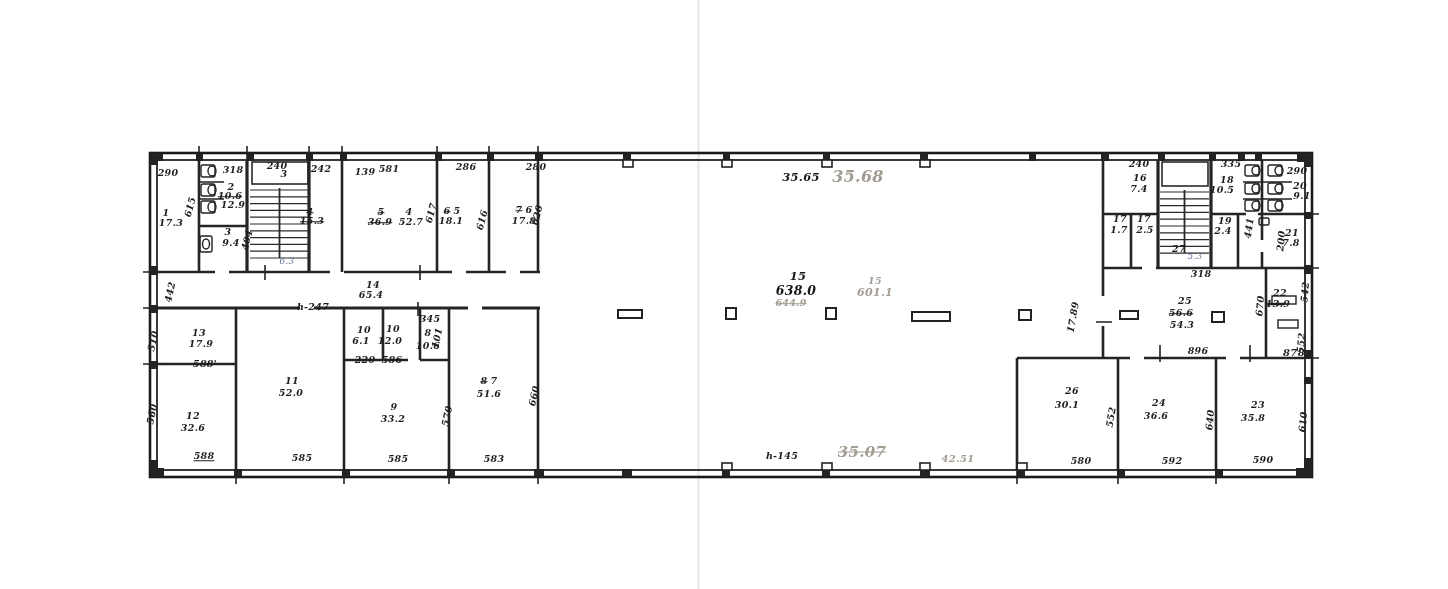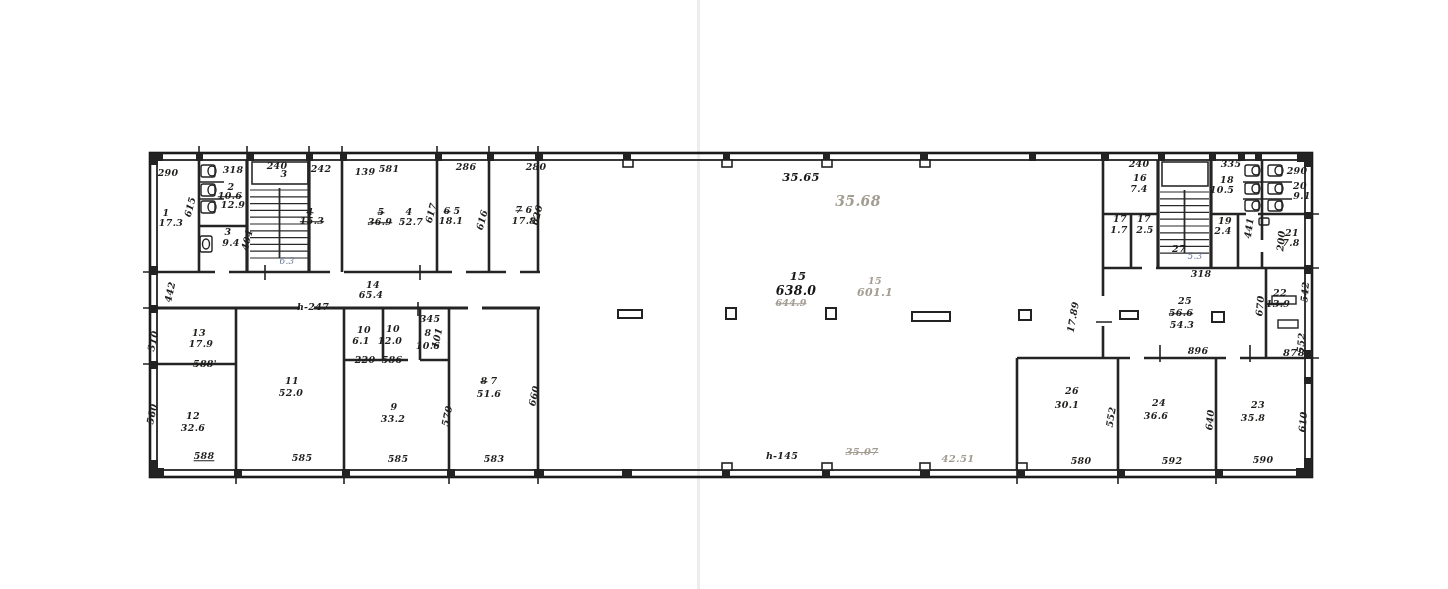--- a/index.html
+++ b/index.html
@@ -204,28 +204,28 @@
       <span class="lbl p" style="left: 394px; top: 407px; transform: translate(-50%, -50%) rotate(0deg);">9</span>
       <span class="lbl p" style="left: 393px; top: 419px; transform: translate(-50%, -50%) rotate(0deg);">33.2</span>
       <span class="lbl p" style="left: 398px; top: 459px; transform: translate(-50%, -50%) rotate(0deg);">585</span>
       <span class="lbl p" style="left: 447px; top: 416px; transform: translate(-50%, -50%) rotate(-78deg);">570</span>
       <span class="lbl s" style="left: 484px; top: 381px; transform: translate(-50%, -50%) rotate(0deg);">8</span>
       <span class="lbl p" style="left: 494px; top: 381px; transform: translate(-50%, -50%) rotate(0deg);">7</span>
       <span class="lbl p" style="left: 489px; top: 394px; transform: translate(-50%, -50%) rotate(0deg);">51.6</span>
       <span class="lbl p" style="left: 534px; top: 396px; transform: translate(-50%, -50%) rotate(-78deg);">660</span>
       <span class="lbl p" style="left: 494px; top: 459px; transform: translate(-50%, -50%) rotate(0deg);">583</span>
       <span class="lbl pb" style="left: 801px; top: 178px; transform: translate(-50%, -50%) rotate(0deg);">35.65</span>
-      <span class="lbl f" style="left: 858px; top: 177px; font-size: 14px; transform: translate(-50%, -50%) rotate(0deg); margin-top: 24px;">35.68</span>
+      <span class="lbl f" style="left: 858px; top: 177px; font-size: 16px; transform: translate(-50%, -50%) rotate(0deg);">35.68</span>
       <span class="lbl pb" style="left: 798px; top: 277px; transform: translate(-50%, -50%) rotate(0deg);">15</span>
       <span class="lbl pb" style="left: 796px; top: 291px; font-size: 12.5px; transform: translate(-50%, -50%) rotate(0deg);">638.0</span>
       <span class="lbl fs" style="left: 791px; top: 303px; transform: translate(-50%, -50%) rotate(0deg);">644.9</span>
       <span class="lbl f" style="left: 875px; top: 281px; transform: translate(-50%, -50%) rotate(0deg);">15</span>
       <span class="lbl f" style="left: 875px; top: 292px; font-size: 11px; transform: translate(-50%, -50%) rotate(0deg);">601.1</span>
       <span class="lbl p" style="left: 782px; top: 456px; transform: translate(-50%, -50%) rotate(0deg);">h-145</span>
-      <span class="lbl fs" style="left: 862px; top: 452px; font-size: 10px; transform: translate(-50%, -50%) rotate(0deg); text-align: center;">35.07</span>
+      <span class="lbl fs" style="left: 862px; top: 452px; font-size: 15px; transform: translate(-50%, -50%) rotate(0deg); text-align: center;">35.07</span>
       <span class="lbl f" style="left: 958px; top: 459px; font-size: 10px; transform: translate(-50%, -50%) rotate(0deg);">42.51</span>
       <span class="lbl p" style="left: 1073px; top: 317px; transform: translate(-50%, -50%) rotate(-80deg);">17.89</span>
       <span class="lbl p" style="left: 1139px; top: 164px; transform: translate(-50%, -50%) rotate(0deg);">240</span>
       <span class="lbl p" style="left: 1140px; top: 178px; transform: translate(-50%, -50%) rotate(0deg);">16</span>
       <span class="lbl p" style="left: 1139px; top: 189px; transform: translate(-50%, -50%) rotate(0deg);">7.4</span>
       <span class="lbl p" style="left: 1120px; top: 219px; transform: translate(-50%, -50%) rotate(0deg);">17</span>
       <span class="lbl p" style="left: 1119px; top: 230px; transform: translate(-50%, -50%) rotate(0deg);">1.7</span>
       <span class="lbl p" style="left: 1144px; top: 219px; transform: translate(-50%, -50%) rotate(0deg);">17</span>
       <span class="lbl p" style="left: 1145px; top: 230px; transform: translate(-50%, -50%) rotate(0deg);">2.5</span>
       <span class="lbl p" style="left: 1179px; top: 249px; transform: translate(-50%, -50%) rotate(0deg);">27</span>

